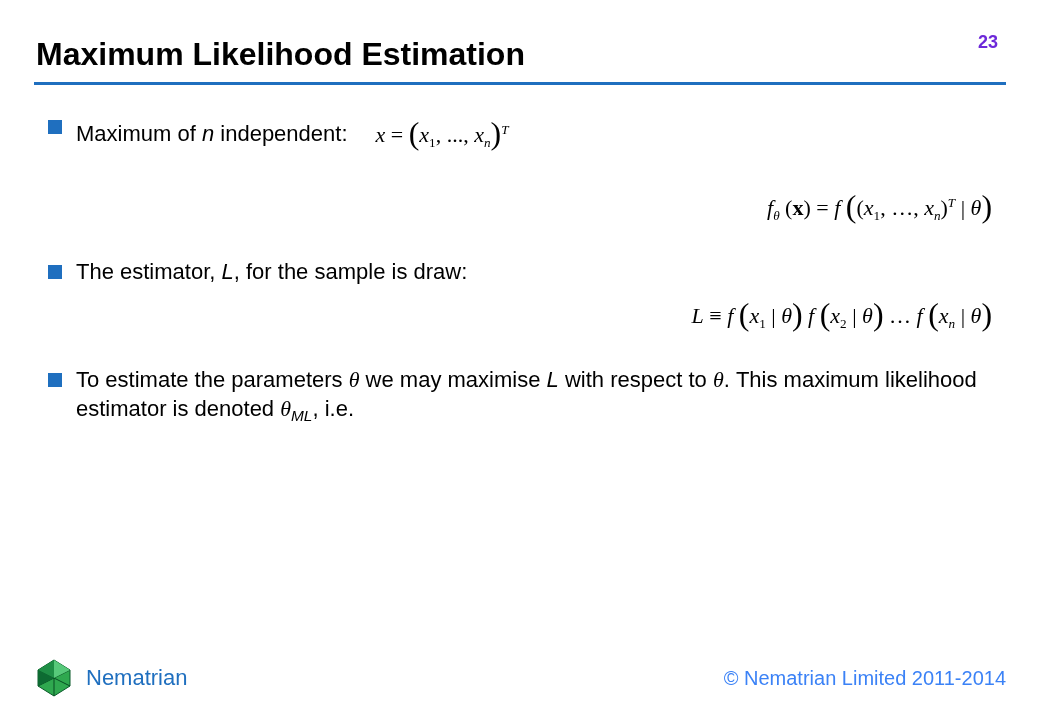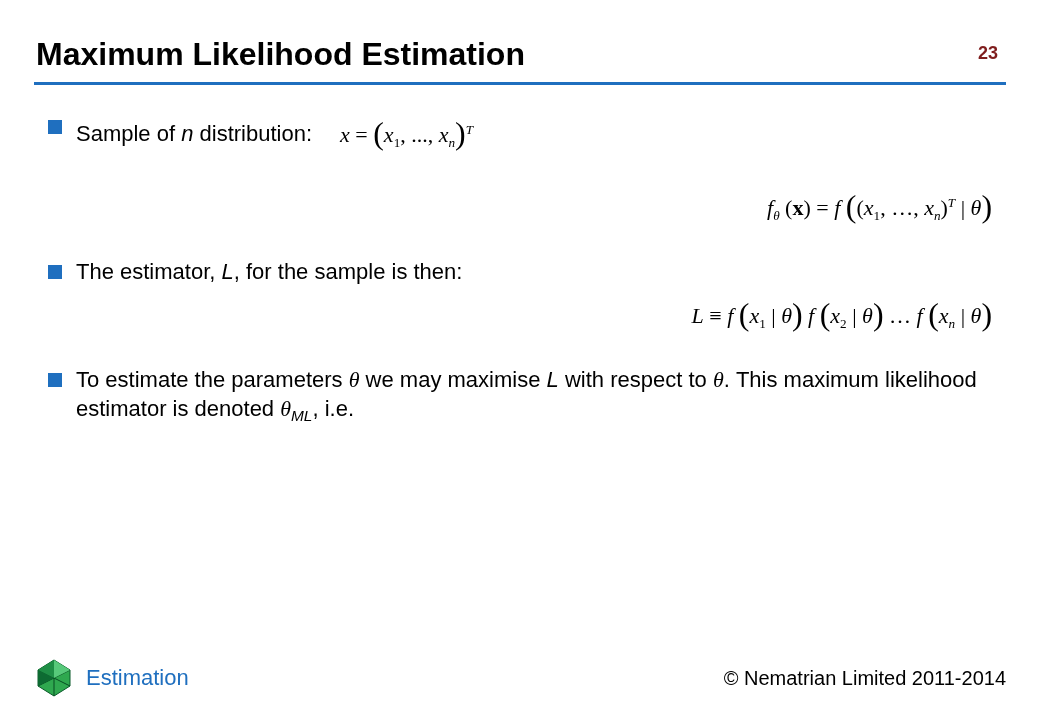--- a/index.html
+++ b/index.html
@@ -25,25 +25,25 @@
     right: 36px;
   }
   .title {
     font-size: 32px;
     font-weight: bold;
     color: #000000;
     margin: 0 0 8px 0;
   }
   .page-number {
     position: absolute;
-    top: 43px;
+    top: 32px;
     right: 42px;
     font-size: 18px;
     font-weight: bold;
-    color: #7f1d1d;
+    color: #6d28d9;
   }
   .rule {
     position: absolute;
     top: 82px;
     left: 34px;
     right: 34px;
     height: 3px;
     background: #1f6fbf;
   }
   .body {
@@ -107,59 +107,59 @@
     display: flex;
     align-items: center;
     gap: 12px;
   }
   .brand-name {
     font-size: 22px;
     color: #1f6fbf;
   }
   .copyright {
     font-size: 20px;
-    color: #000000;
+    color: #3b82f6;
   }
   .logo-svg { display: block; }
 </style>
 </head>
 <body>
 
 <div class="slide">
 
   <div class="header">
     <div class="title">Maximum Likelihood Estimation</div>
   </div>
   <div class="page-number">23</div>
   <div class="rule"></div>
 
   <div class="body">
 
     <div class="bullet">
       <div class="b1-row">
         <span>
-          <span>Sample of </span><span class="em">n</span><span> distribution:</span>
+          <span>Maximum of </span><span class="em">n</span><span> independent:</span>
         </span>
         <span class="eq-inline">
           <span>x</span><span class="rm"> = </span><span class="big">(</span><span>x</span><span class="sub rm">1</span><span class="rm">, ..., </span><span>x</span><span class="sub">n</span><span class="big">)</span><span class="sup">T</span>
         </span>
       </div>
     </div>
 
     <div class="sp-20"></div>
 
 
     <div class="eq">
       <span>f</span><span class="sub">θ</span><span class="rm"> (</span><span class="bold-x">x</span><span class="rm">) </span><span class="rm">= </span><span>f</span><span> </span><span class="big">(</span><span class="rm">(</span><span>x</span><span class="sub rm">1</span><span class="rm">, …, </span><span>x</span><span class="sub">n</span><span class="rm">)</span><span class="sup">T</span><span class="mid"> | </span><span>θ</span><span class="big">)</span>
     </div>
 
     <div class="sp-20"></div>
 
     <div class="bullet">
-      <span>The estimator, </span><span class="em">L</span><span>, for the sample is then:</span>
+      <span>The estimator, </span><span class="em">L</span><span>, for the sample is draw:</span>
     </div>
 
     <div class="eq">
       <span>L</span><span class="rm"> ≡ </span><span>f</span><span> </span><span class="big">(</span><span>x</span><span class="sub rm">1</span><span class="mid"> | </span><span>θ</span><span class="big">)</span><span> </span><span>f</span><span> </span><span class="big">(</span><span>x</span><span class="sub rm">2</span><span class="mid"> | </span><span>θ</span><span class="big">)</span><span class="rm"> … </span><span>f</span><span> </span><span class="big">(</span><span>x</span><span class="sub">n</span><span class="mid"> | </span><span>θ</span><span class="big">)</span>
     </div>
 
     <div class="sp-20"></div>
 
     <div class="bullet">
       <span>To estimate the parameters </span><span class="em" style="font-family:'Times New Roman',serif;">θ</span><span>  we may maximise </span><span class="em">L</span><span> with respect to </span><span class="em" style="font-family:'Times New Roman',serif;">θ</span><span>. This maximum likelihood estimator is denoted </span><span class="em" style="font-family:'Times New Roman',serif;">θ</span><span class="em" style="font-size:0.7em;vertical-align:sub;">ML</span><span>, i.e.</span>
@@ -176,18 +176,18 @@
           <polyline points="20,2 20,20 36,12" fill="none" stroke="#064d22" stroke-width="1"></polyline>
           <polyline points="20,20 36,28" fill="none" stroke="#064d22" stroke-width="1"></polyline>
           <polyline points="20,20 4,28" fill="none" stroke="#064d22" stroke-width="1"></polyline>
           <polyline points="20,20 4,12" fill="none" stroke="#064d22" stroke-width="1"></polyline>
           <polyline points="20,20 20,38" fill="none" stroke="#064d22" stroke-width="1"></polyline>
           <polygon points="20,2 36,12 20,20" fill="#57c97a" stroke="none"></polygon>
           <polygon points="4,12 20,2 20,20" fill="#1f8f46" stroke="none"></polygon>
           <polygon points="4,12 20,20 4,28" fill="#0d6b32" stroke="none"></polygon>
         </svg>
       </span>
-      <span class="brand-name">Estimation</span>
+      <span class="brand-name">Nematrian</span>
     </div>
     <div class="copyright">© Nematrian Limited 2011-2014</div>
   </div>
 
 </div>
 
 </body></html>

